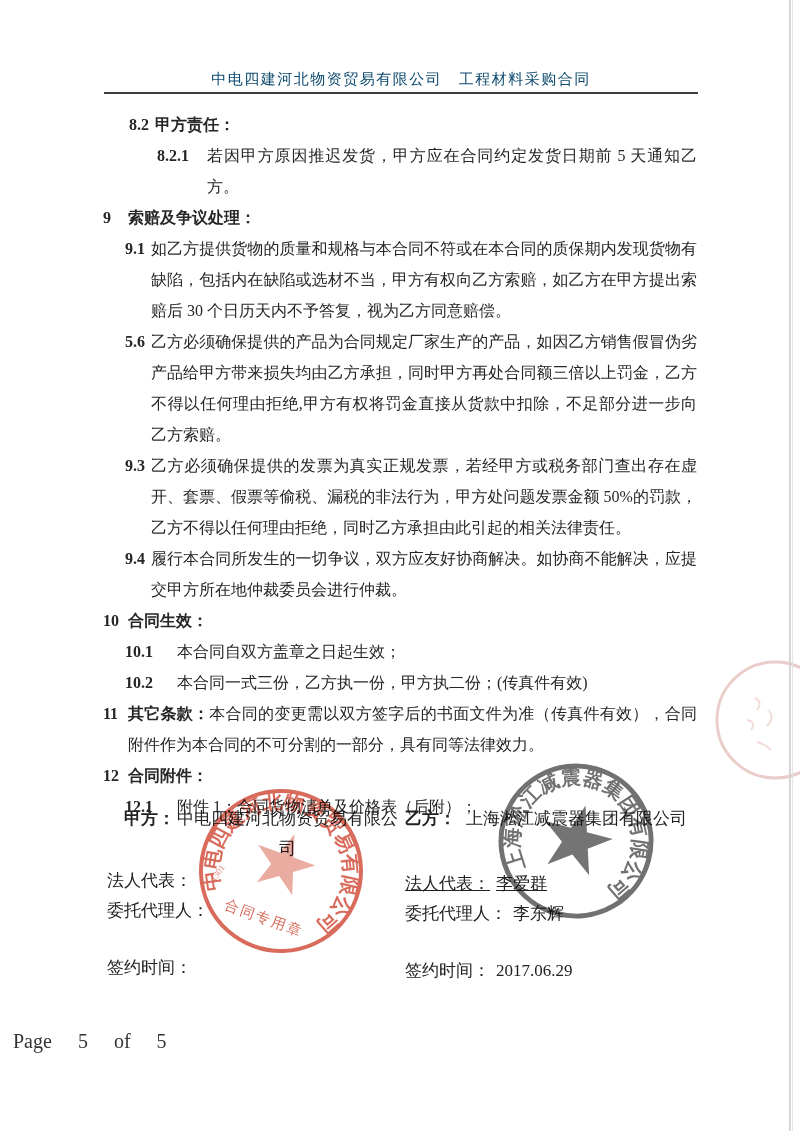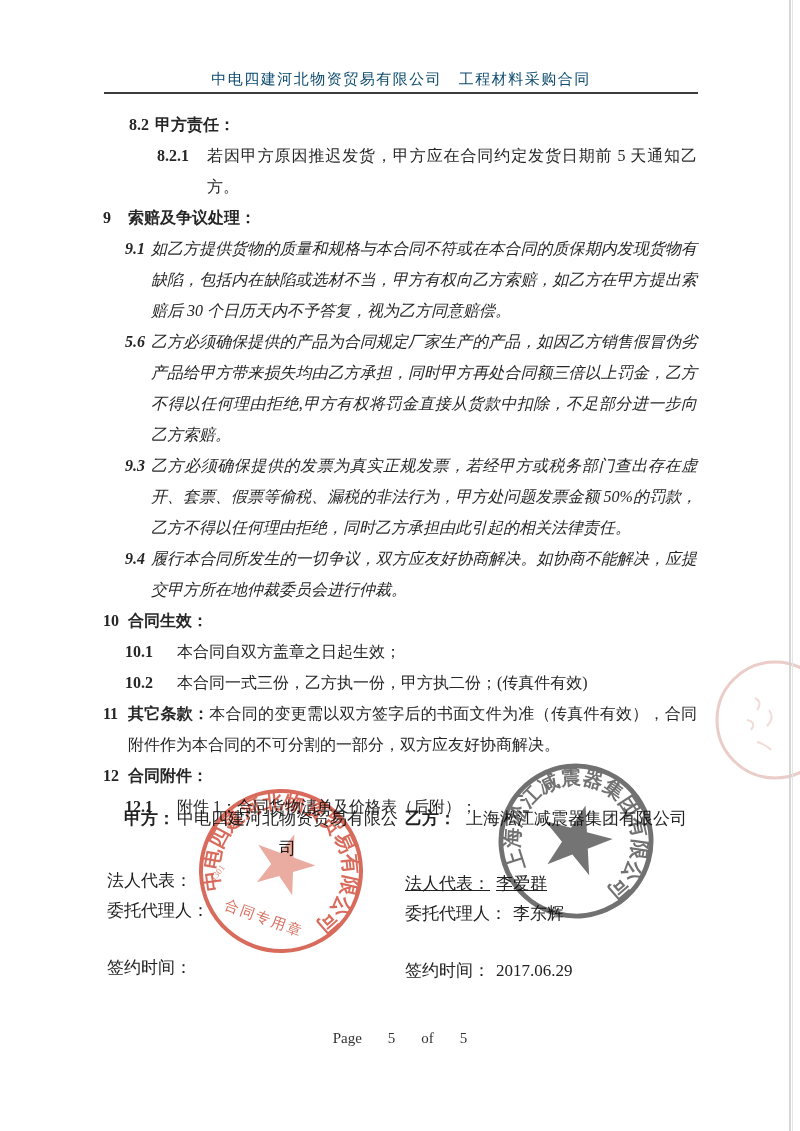--- a/index.html
+++ b/index.html
@@ -23,21 +23,21 @@
   .c .n{position:absolute;font-weight:700;}
   .c1{font-weight:700;padding-left:23px;}
   .c1 .n{left:-2px;}
   .c1i{padding-left:23px;}
   .c1i .n{left:-2px;font-weight:700;}
   .c1i .t{font-weight:700;}
   .c2{font-weight:700;margin-left:24px;}
   .c2 .n-inline{margin-right:6px;}
   .c3{padding-left:102px;}
   .c3 .n{left:52px;}
-  .c4{padding-left:46px;font-style:italic;}
+  .c4{padding-left:46px;}
   .c4 .n{left:20px;}
   .c5{padding-left:72px;}
   .c5 .n{left:20px;}
 
   
   .sig{position:absolute;font-size:17px;line-height:30px;color:#222;}
   .sig .lbl{font-weight:700;}
   .sig-a-party{left:107px;top:804px;width:310px;display:flex;justify-content:center;}
   .sig-a-party .name{width:225px;text-align:center;}
   .sig-b-party{left:405px;top:804px;width:300px;}
@@ -50,22 +50,22 @@
   .sig-b-date{left:405px;top:956px;}
   .sig .val{margin-left:6px;}
 
   
   .seal{position:absolute;mix-blend-mode:multiply;}
   #seal-a{left:186px;top:776px;opacity:.8;}
   #seal-b{left:486px;top:751px;opacity:.88;}
   #seal-edge{left:703px;top:650px;opacity:.55;}
 
   
-  .footer{position:absolute;top:1030px;left:0;width:800px;text-align:center;
-          font-size:15px;color:#333;}
+  .footer{position:absolute;top:1030px;left:0;width:800px;
+          font-size:20px;color:#333;}
   .footer span{margin:0 13px;}
 
   
   .scan-edge{position:absolute;top:0;left:789px;width:2px;height:1131px;
              background:#cfcfcf;opacity:.85;}
   .scan-edge2{position:absolute;top:0;left:792px;width:1px;height:1131px;
               background:#e4e4e4;}
 </style>
 </head>
 <body>
@@ -110,21 +110,21 @@
     <div class="c c5">
       <span class="n">10.1</span>
       <span>本合同自双方盖章之日起生效；</span>
     </div>
     <div class="c c5">
       <span class="n">10.2</span>
       <span>本合同一式三份，乙方执一份，甲方执二份；(传真件有效)</span>
     </div>
     <div class="c c1i">
       <span class="n">11</span>
-      <span class="t">其它条款：</span><span>本合同的变更需以双方签字后的书面文件为准（传真件有效），合同附件作为本合同的不可分割的一部分，双方应友好协商解决。</span>
+      <span class="t">其它条款：</span><span>本合同的变更需以双方签字后的书面文件为准（传真件有效），合同附件作为本合同的不可分割的一部分，具有同等法律效力。</span>
     </div>
     <div class="c c1">
       <span class="n">12</span>
       <span>合同附件：</span>
     </div>
     <div class="c c5">
       <span class="n">12.1</span>
       <span>附件 1：合同货物清单及价格表（后附）；</span>
     </div>
   </div>

